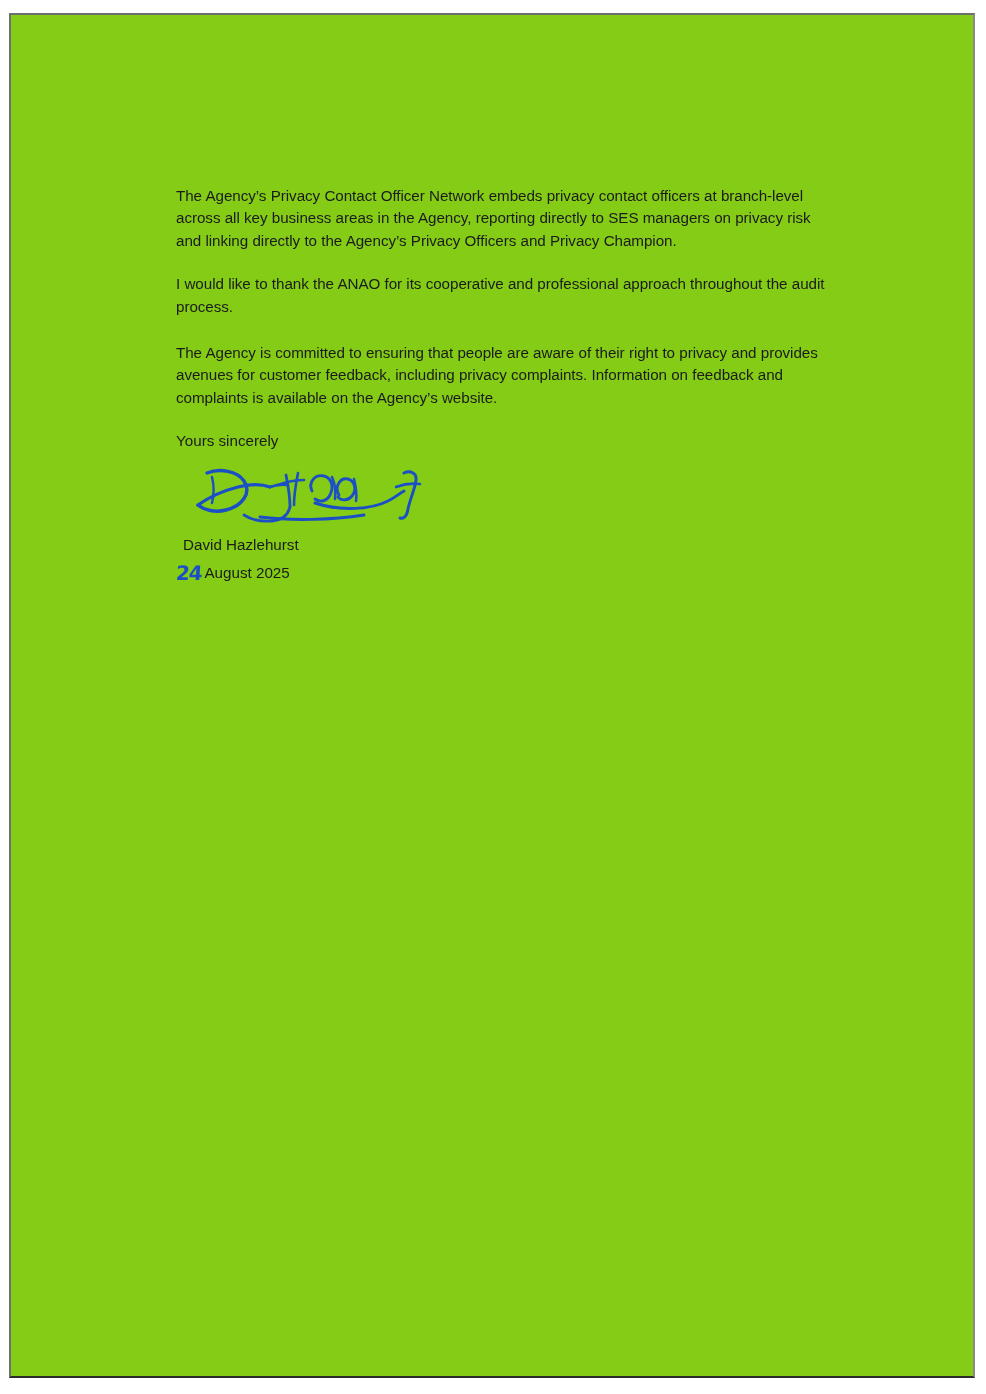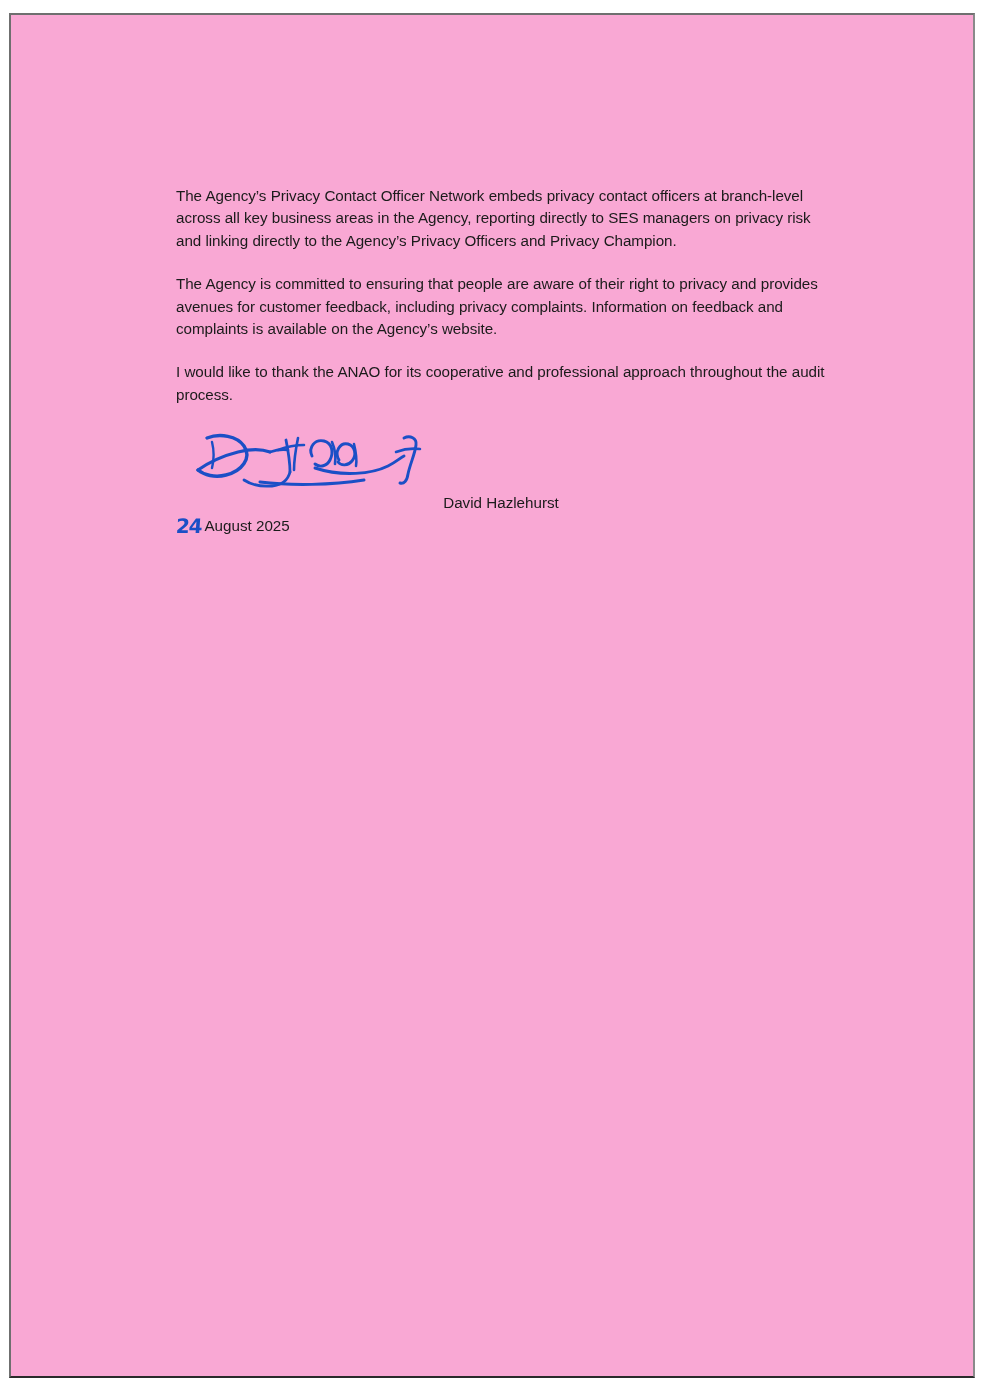--- a/index.html
+++ b/index.html
@@ -20,21 +20,21 @@
     position: absolute;
     left: 9px;
     top: 13px;
     width: 966px;
     height: 1365px;
     box-sizing: border-box;
     border-top: 2px solid #6f6f6f;
     border-left: 2px solid #6f6f6f;
     border-right: 2px solid #8a8a8a;
     border-bottom: 2px solid #2b2b2b;
-    background: #f9a8d4;
+    background: #84cc16;
   }
 
   .letter-body {
     position: absolute;
     left: 165px;
     top: 170px;
     width: 650px;
   }
 
   p.para {
@@ -72,22 +72,21 @@
     margin-left: 6px;
   }
   .signature-wrap svg {
     display: block;
   }
 
   .signer-name {
     font-size: 15.2px;
     line-height: 21px;
     color: #1b1b1b;
-    margin: 0;
-    text-align: center;
+    margin: 7px;
   }
 
   .date-line {
     font-size: 15.2px;
     line-height: 21px;
     color: #1b1b1b;
     margin: 2px 0 0 0;
     display: flex;
     align-items: baseline;
   }
@@ -110,24 +109,25 @@
 </style>
 </head>
 <body>
 
 <div class="page-frame">
 
   <div class="letter-body">
 
     <p class="para para-wide">The Agency’s Privacy Contact Officer Network embeds privacy contact officers at branch-level across all key business areas in the Agency, reporting directly to SES managers on privacy risk and linking directly to the Agency’s Privacy Officers and Privacy Champion.</p>
 
+    <p class="para para-widest">I would like to thank the ANAO for its cooperative and professional approach throughout the audit process.</p>
+
     <p class="para para-wide">The Agency is committed to ensuring that people are aware of their right to privacy and provides avenues for customer feedback, including privacy complaints. Information on feedback and complaints is available on the Agency’s website.</p>
 
-    <p class="para para-widest">I would like to thank the ANAO for its cooperative and professional approach throughout the audit process.</p>
-
+    <p class="signoff">Yours sincerely</p>
 
     <div class="signature-wrap">
       <svg width="260" height="62" viewBox="0 0 260 62" fill="none" xmlns="http://www.w3.org/2000/svg">
         <g stroke="#1b4fc6" stroke-linecap="round" stroke-linejoin="round" fill="none">
 
           <path d="M25 8 C 38 3, 55 6, 62 16 C 70 28, 60 41, 44 45 C 33 48, 22 45, 16 40" stroke-width="3.4"></path>
           <path d="M16 40 C 26 33, 40 26, 56 22 C 68 19, 80 19, 88 22" stroke-width="3.2"></path>
           <path d="M30 12 C 32 20, 32 30, 30 38" stroke-width="2.4"></path>
 
           <path d="M88 22 C 94 20, 100 19, 106 20" stroke-width="2.6"></path>

